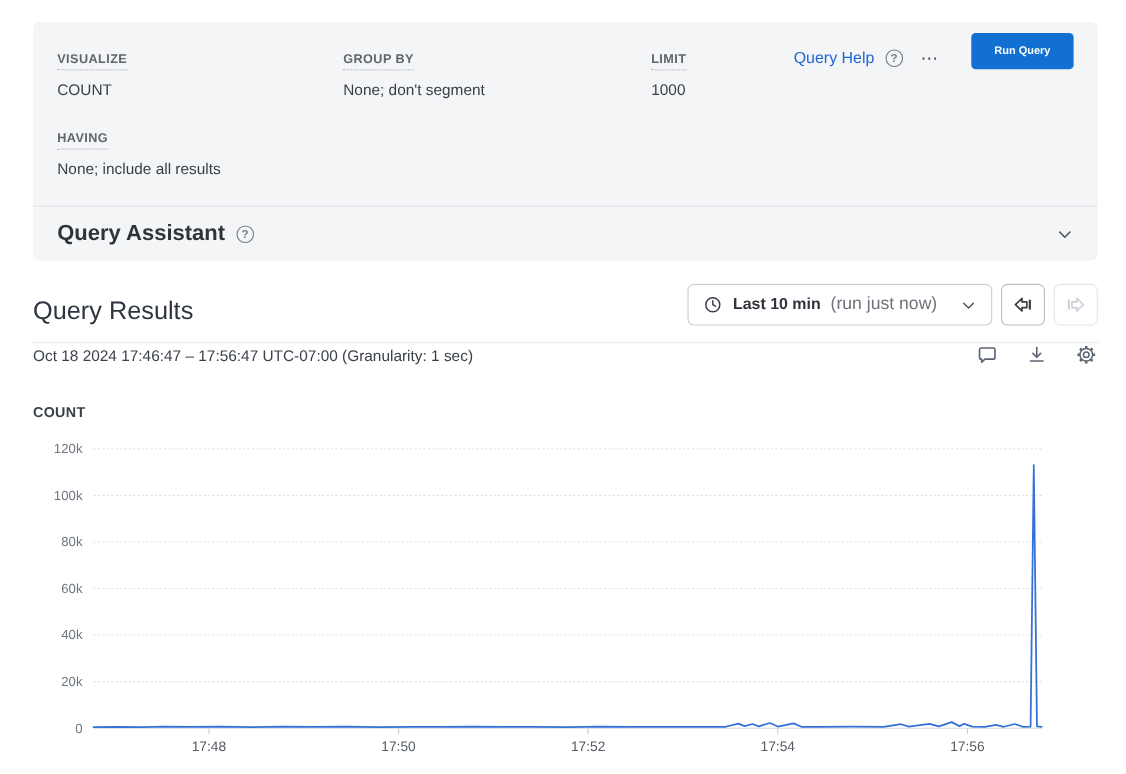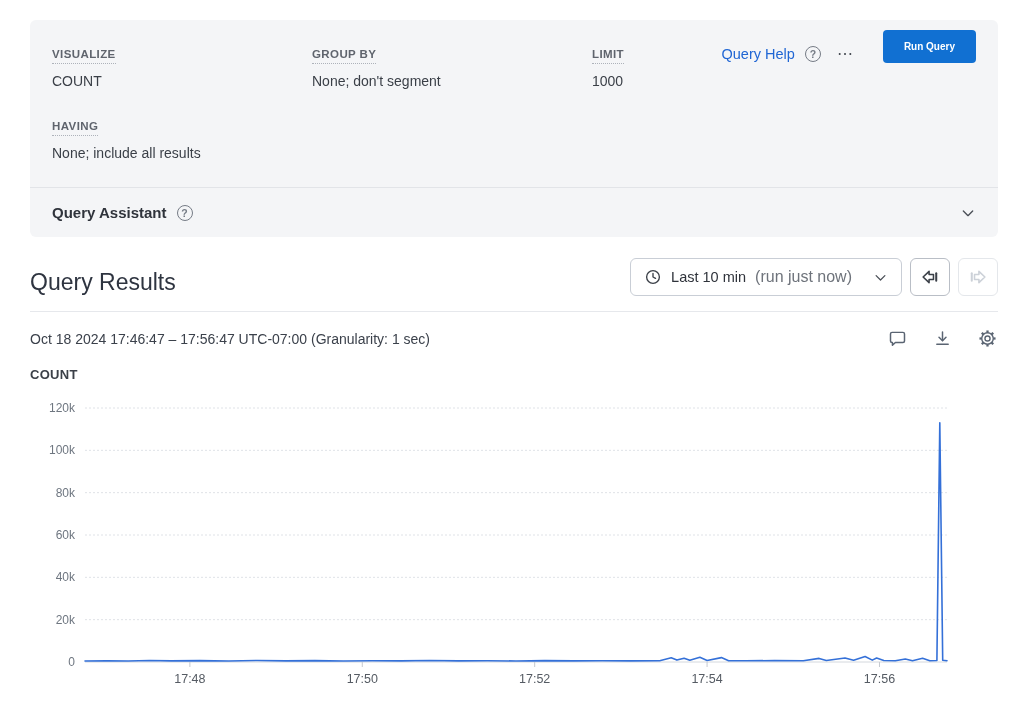--- a/index.html
+++ b/index.html
@@ -23,40 +23,40 @@
   .qcircle { width:16px; height:16px; border:1.4px solid #767c86; border-radius:50%;
     color:#767c86; font-size:10.5px; font-weight:700; display:flex;
     align-items:center; justify-content:center; }
   .dots { color:#4a4f57; font-size:16px; letter-spacing:2px; margin-left:6px; cursor:pointer; }
   .runbtn { background:#1170d2; color:#fff; font-weight:700; font-size:10px;
     border:none; border-radius:4px; padding:11px 21px; cursor:pointer; }
 
   .assistant { display:flex; align-items:center; justify-content:space-between;
     border-top:1px solid #e2e4e8; padding:0 22px; height:50px; }
   .assist-left { display:flex; align-items:center; gap:10px; }
-  .assist-title { font-size:15px; font-weight:700; color:#2f333b; }
+  .assist-title { font-size:20px; font-weight:700; color:#2f333b; }
 
   
   .results-header { position:absolute; left:30px; top:258px; width:968px;
     display:flex; align-items:flex-end; justify-content:space-between;
     padding-bottom:15px; border-bottom:1px solid #e6e8ec; }
   .results-title { font-size:23px; font-weight:500; color:#2e3440; }
   .rh-right { display:flex; align-items:center; gap:8px; }
   .timerange { display:flex; align-items:center; gap:9px; height:38px;
     border:1px solid #c9ced6; border-radius:6px; background:#fff;
     padding:0 13px; cursor:pointer; }
-  .tr-label { font-size:14.5px; font-weight:400; color:#2f333b; }
+  .tr-label { font-size:14.5px; font-weight:700; color:#2f333b; }
   .tr-suffix { font-size:16px; color:#6e737b; }
   .navbtn { width:40px; height:38px; border-radius:6px; background:#fff;
     display:flex; align-items:center; justify-content:center; cursor:pointer; }
   .navbtn.back { border:1px solid #b9bec6; }
   .navbtn.fwd  { border:1px solid #e4e7eb; cursor:default; }
 
   
-  .meta-row { position:absolute; left:30px; top:328px; width:968px;
+  .meta-row { position:absolute; left:30px; top:312px; width:968px;
     display:flex; align-items:center; justify-content:space-between;gap:28px; }
   .daterange { font-size:14px; color:#3b414b; }
   .meta-icons { display:flex; align-items:center; gap:24px; }
   .micon { cursor:pointer; display:flex; }
 
   
   .chart-title { position:absolute; left:30px; top:367px; font-size:13px;
     font-weight:700; color:#3b4048; letter-spacing:.3px; }
   .chart-wrap { position:absolute; left:18px; top:388px; }
   svg text { font-family:"Liberation Sans", sans-serif; }

